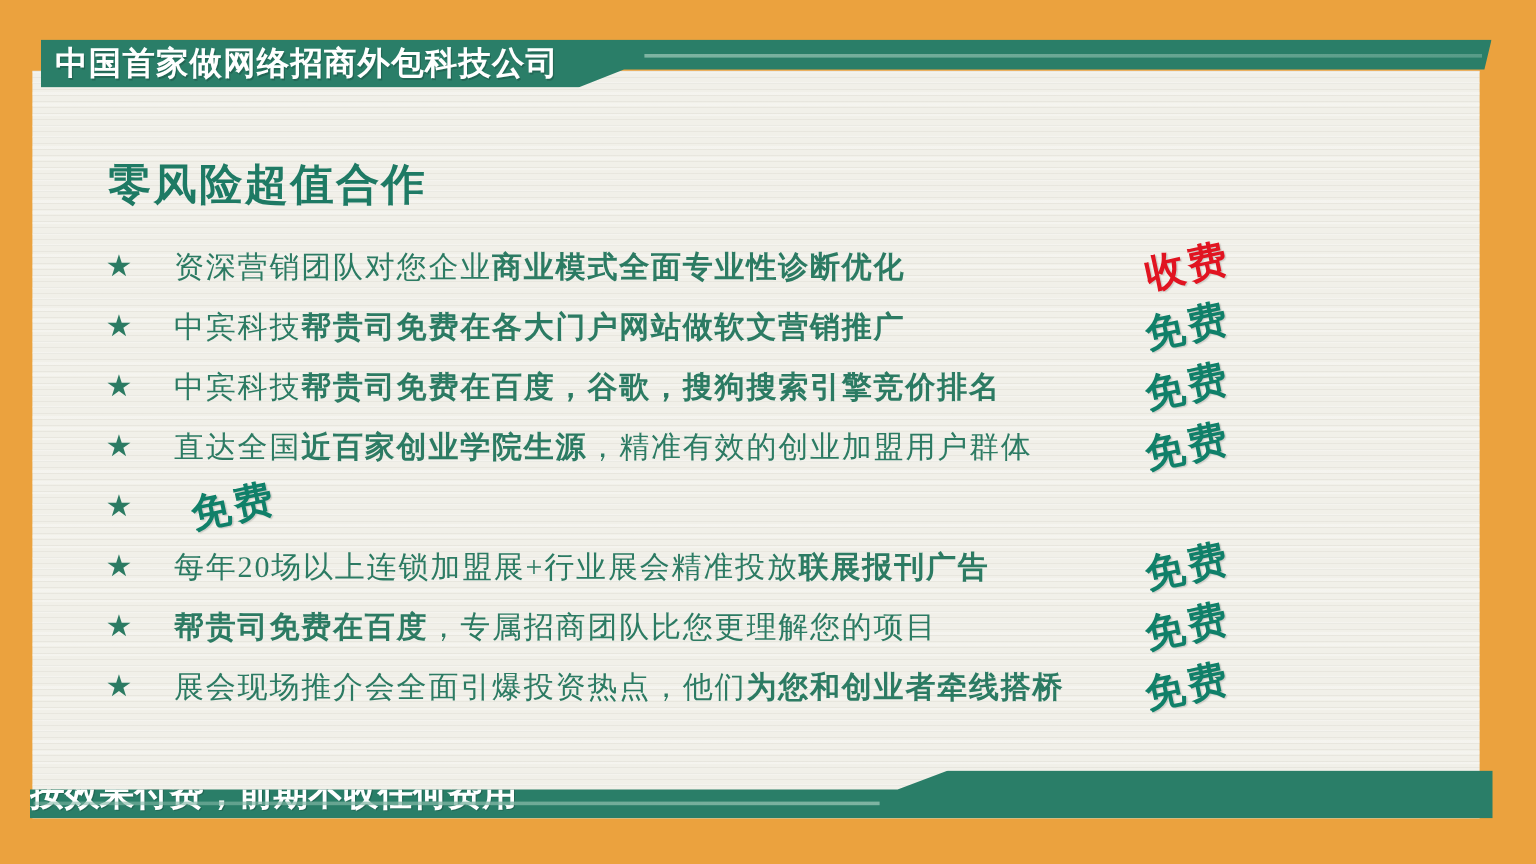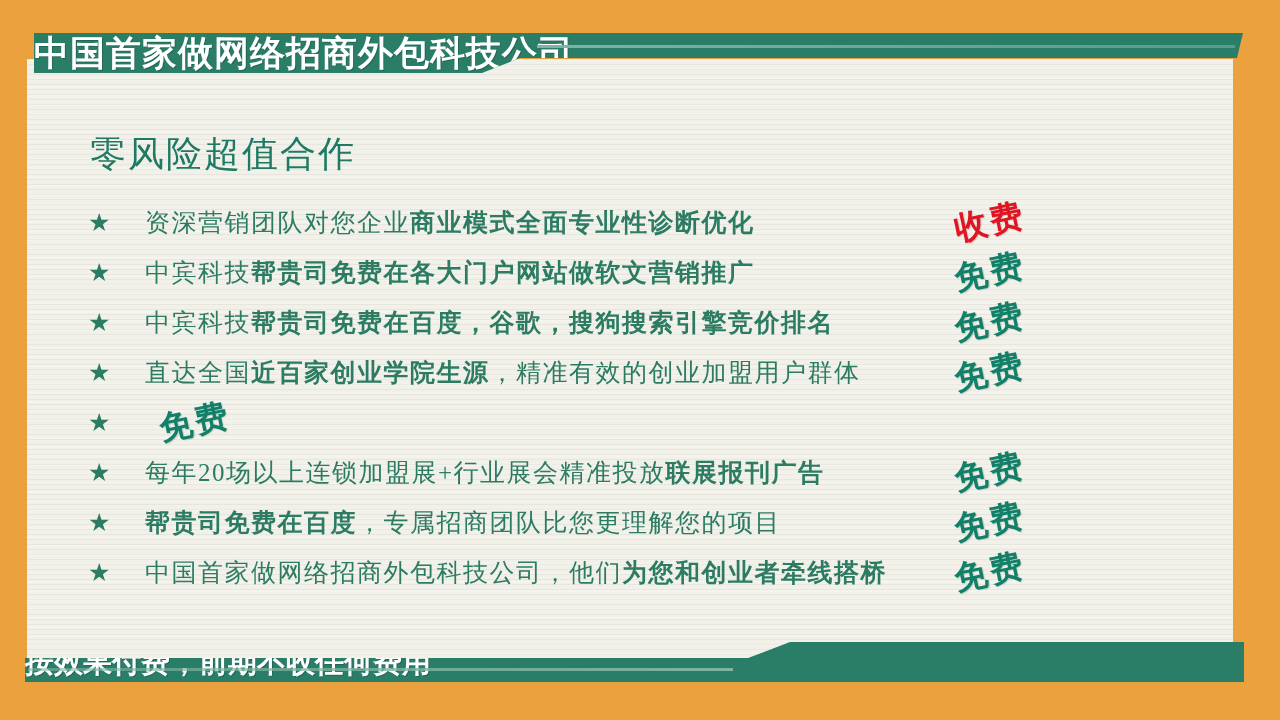--- a/index.html
+++ b/index.html
@@ -39,40 +39,41 @@
   
   .top-banner {
     position: absolute;
     left: 34px; top: 33px;
     width: 1210px; height: 40px;
     background: var(--c-green);
     clip-path: polygon(0 0, 1209px 0, 1203px 25px, 486px 25px, 448px 40px, 0 40px);
   }
   .top-banner .banner-text {
     display: block;
+    padding-left: 12px;
     line-height: 40px;
-    font-size: 35px;
+    font-size: 27px;
     font-weight: bold;
     letter-spacing: 1px;
     color: var(--c-white);
     text-shadow: 1px 1px 0 rgba(0,0,0,0.18);
   }
   .top-accent-line {
     position: absolute;
     left: 537px; top: 45px;
     width: 698px; height: 3px;
     background: linear-gradient(90deg, var(--c-line), rgba(126,180,162,0.55));
   }
 
   
   .page-title {
     position: absolute;
     left: 90px; top: 132px;
     font-size: 36px;
-    font-weight: normal;
+    font-weight: bold;
     letter-spacing: 2px;
     line-height: 44px;
     color: var(--c-title);
   }
 
   
   .feature-list {
     position: absolute;
     left: 88px; top: 197px;
     width: 952px;
@@ -203,21 +204,21 @@
   <div class="row">
     <span class="star">★</span>
     <span class="txt"><span class="seg-bold">帮贵司免费在百度</span><span class="seg-regular">，专属招商团队比您更理解您的项目</span></span>
     <span class="tag-box">
       <span class="tag free">免费</span>
     </span>
   </div>
 
   <div class="row">
     <span class="star">★</span>
-    <span class="txt"><span class="seg-regular">中国首家做网络招商外包科技公司，他们</span><span class="seg-bold">为您和创业者牵线搭桥</span></span>
+    <span class="txt"><span class="seg-regular">展会现场推介会全面引爆投资热点，他们</span><span class="seg-bold">为您和创业者牵线搭桥</span></span>
     <span class="tag-box">
       <span class="tag free">免费</span>
     </span>
   </div>
 </div>
 
 <div class="bottom-banner">
   <span class="footer-text">按效果付费，前期不收任何费用</span>
 </div>
 <div class="bottom-accent-line"></div>

